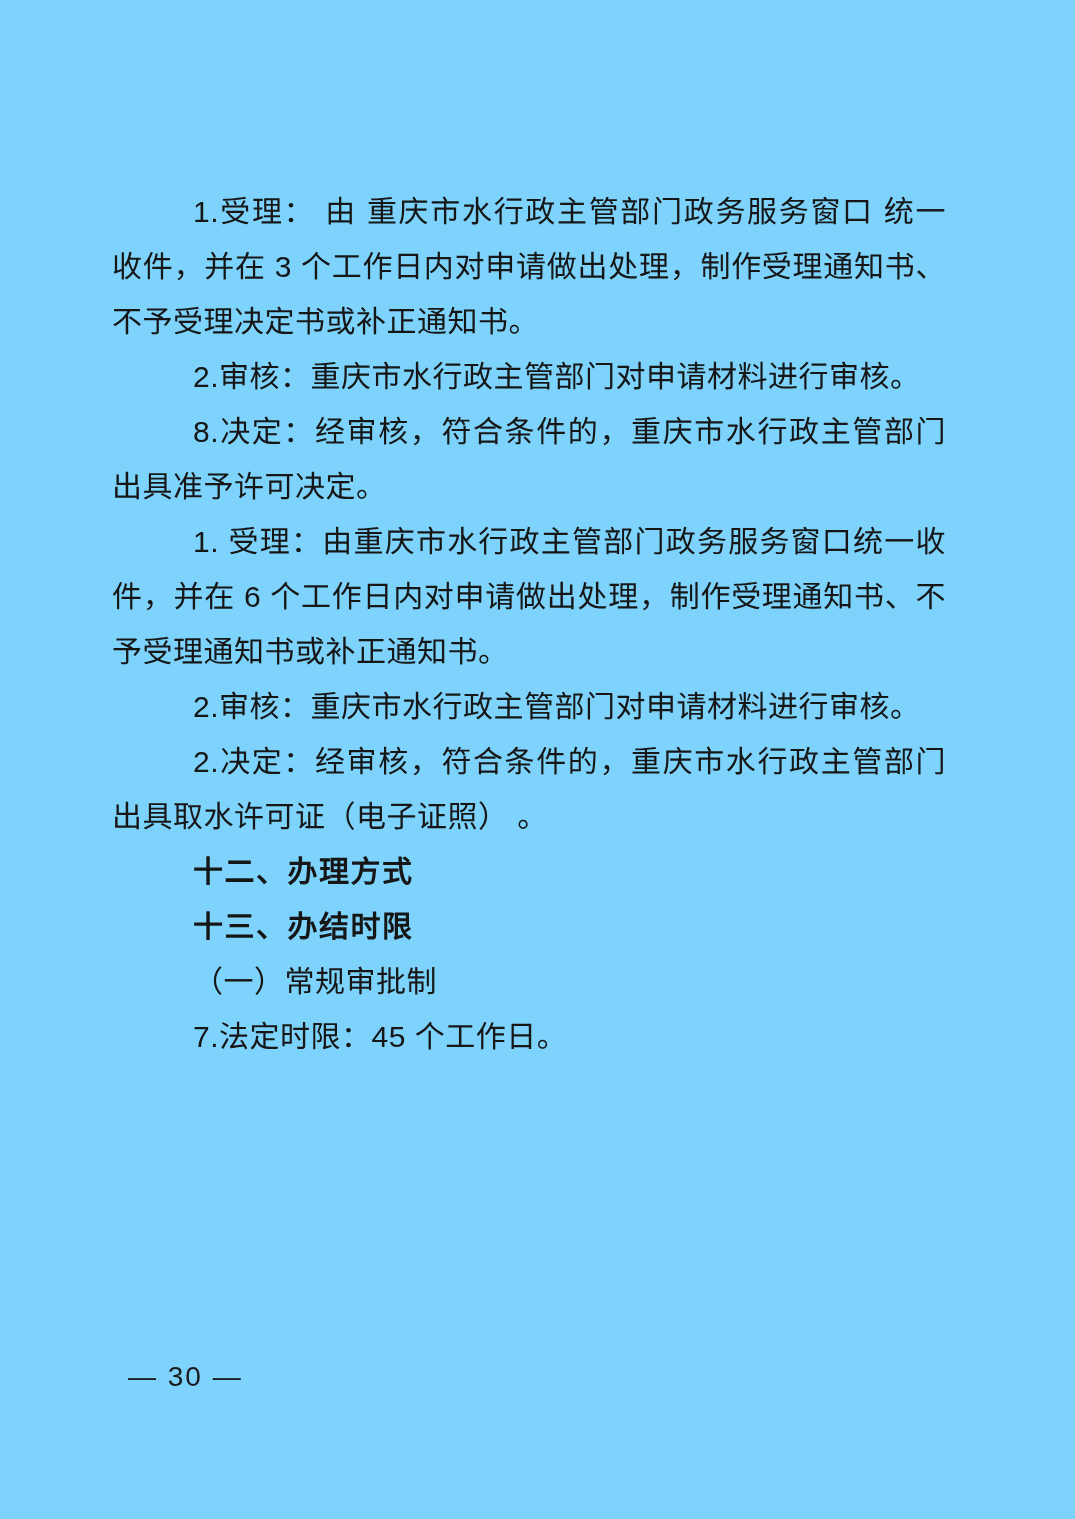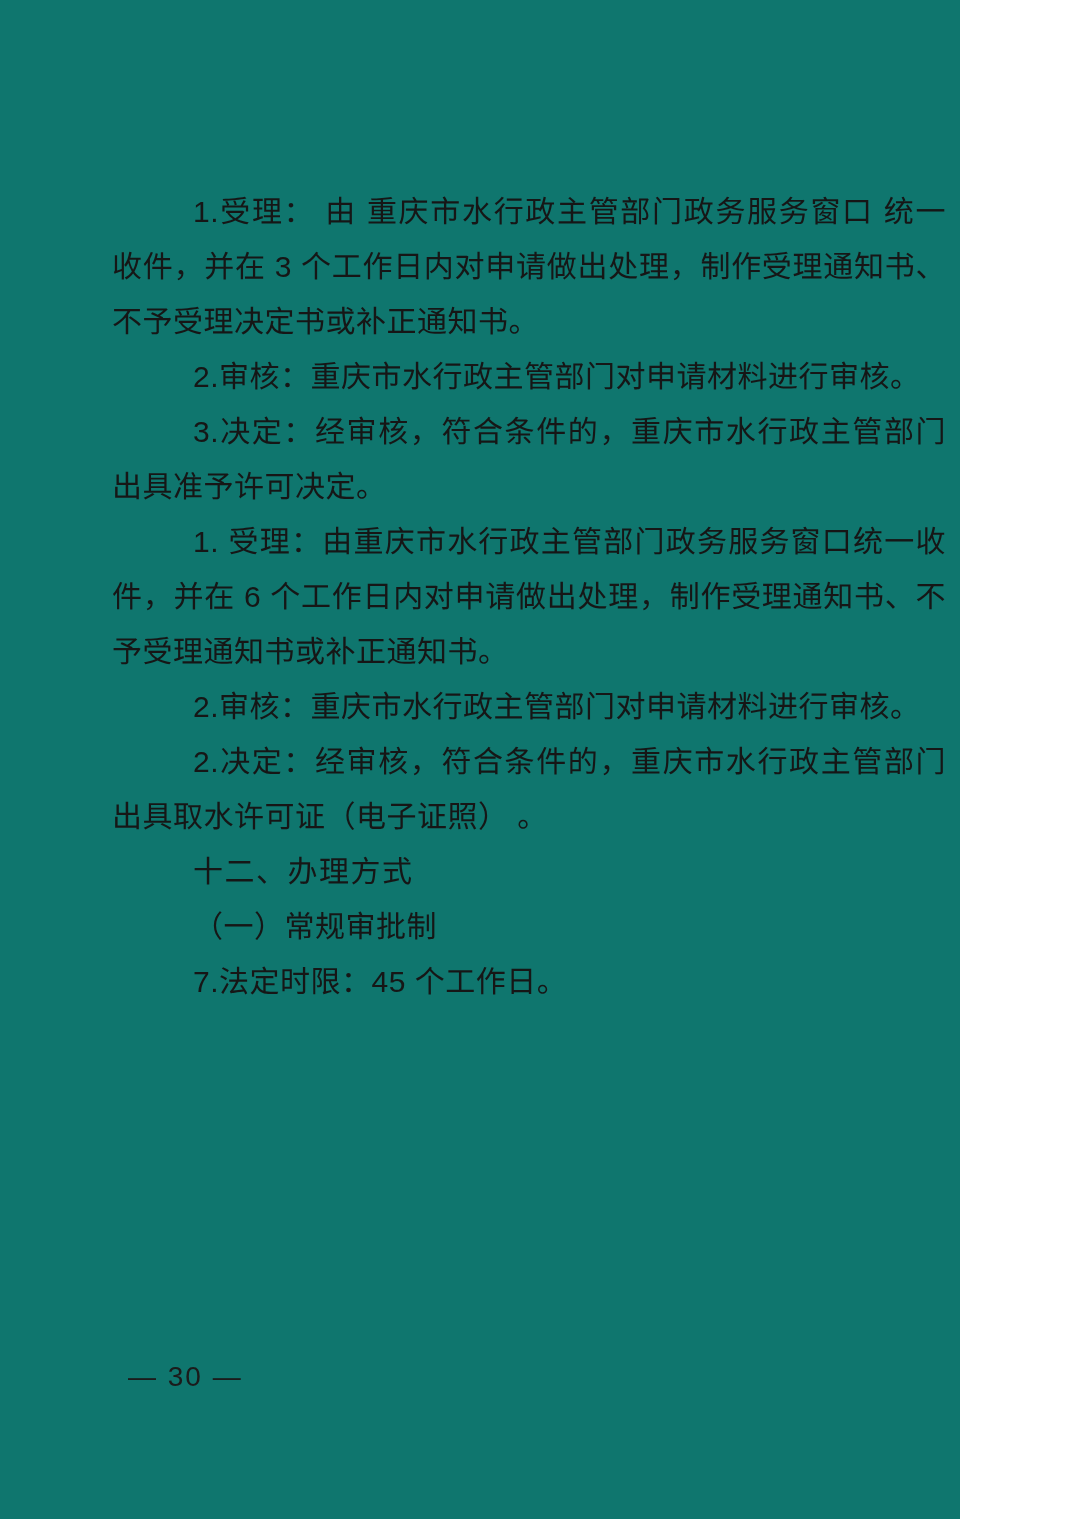--- a/index.html
+++ b/index.html
@@ -2,23 +2,23 @@
 <html lang="zh-CN"><head>
 <meta charset="utf-8">
 <style>
   html, body {
     margin: 0;
     padding: 0;
     background: #ffffff;
   }
   .page {
     position: relative;
-    width: 960px;
+    width: 1075px;
     height: 1519px;
-    background: #0f766e;
+    background: #7dd3fc;
     overflow: hidden;
     color: #161616;
   }
   .content {
     position: absolute;
     left: 112px;
     top: 184px;
     width: 834px;
   }
   .para {
@@ -27,42 +27,43 @@
     font-size: 30px;
     line-height: 55px;
     letter-spacing: 0.5px;
     text-align: justify;
     text-align-last: left;
     text-indent: 81px;
     color: #161616;
     word-break: break-all;
   }
   .para.heading {
-    font-weight: 400;
+    font-weight: 700;
     letter-spacing: 1.5px;
   }
   .footer {
     position: absolute;
     left: 128px;
     top: 1361px;
     font-family: Liberation Sans, sans-serif;
     font-size: 28px;
     letter-spacing: 2px;
     color: #1b1b1b;
   }
 </style>
 </head>
 <body>
 
 <div class="page">
   <div class="content">
     <p class="para">1.受理： 由 重庆市水行政主管部门政务服务窗口 统一收件，并在 3 个工作日内对申请做出处理，制作受理通知书、不予受理决定书或补正通知书。</p>
     <p class="para">2.审核：重庆市水行政主管部门对申请材料进行审核。</p>
-    <p class="para">3.决定：经审核，符合条件的，重庆市水行政主管部门出具准予许可决定。</p>
+    <p class="para">8.决定：经审核，符合条件的，重庆市水行政主管部门出具准予许可决定。</p>
     <p class="para">1. 受理：由重庆市水行政主管部门政务服务窗口统一收件，并在 6 个工作日内对申请做出处理，制作受理通知书、不予受理通知书或补正通知书。</p>
     <p class="para">2.审核：重庆市水行政主管部门对申请材料进行审核。</p>
     <p class="para">2.决定：经审核，符合条件的，重庆市水行政主管部门出具取水许可证（电子证照） 。</p>
     <p class="para heading">十二、办理方式</p>
+    <p class="para heading">十三、办结时限</p>
     <p class="para">（一）常规审批制</p>
     <p class="para">7.法定时限：45 个工作日。</p>
   </div>
   <div class="footer">— 30 —</div>
 </div>
 
 </body></html>

